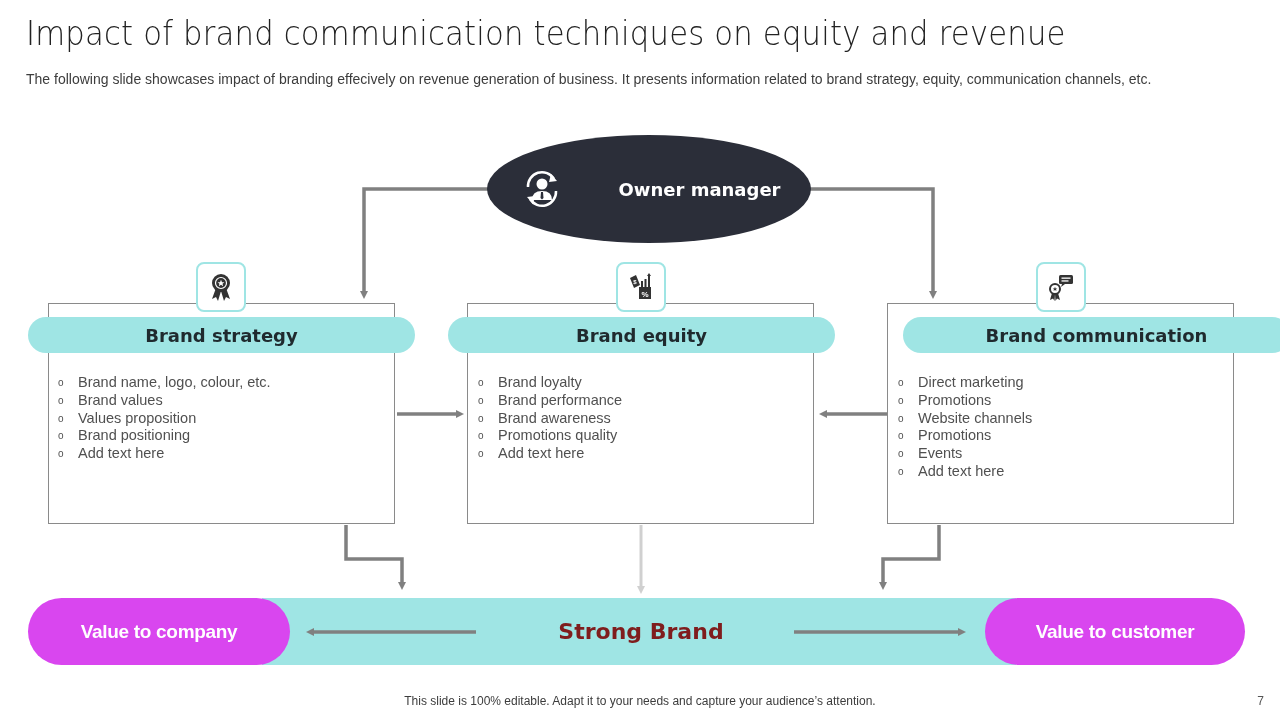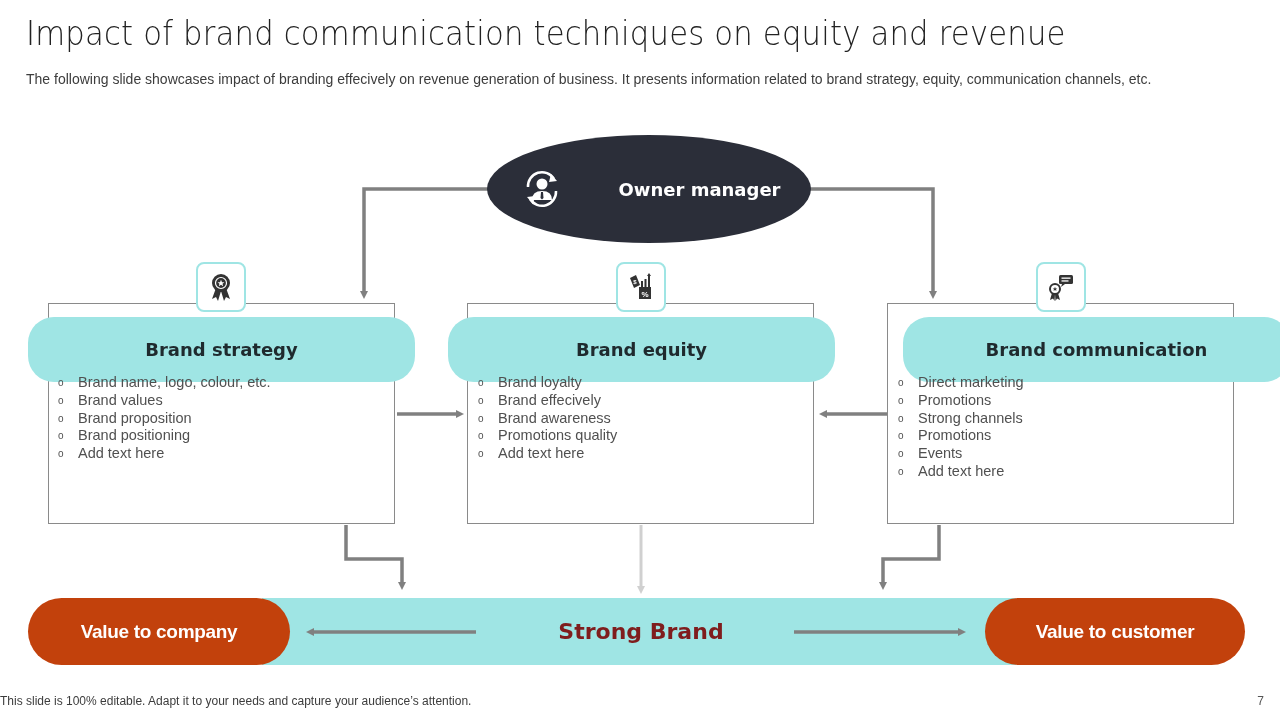--- a/index.html
+++ b/index.html
@@ -29,21 +29,21 @@
       color: #fff;
     }
     .owner .label { font-family: "DejaVu Sans", sans-serif; font-weight: bold; font-size: 18px; margin-left: 41px; }
     .owner-icon { width: 48px; height: 48px; display: block; }
 
     .card {
       position: absolute; top: 303px; width: 347px; height: 221px;
       border: 1.2px solid #8a8a8a; background: #fff; box-sizing: border-box;
     }
     .card-header {
-      position: absolute; top: 317px; width: 387px; height: 65px;
+      position: absolute; top: 317px; width: 387px; height: 36px;
       background: #9fe5e4; border-radius: 26px;
       display: flex; align-items: center; justify-content: center;
       font-family: "DejaVu Sans", sans-serif; font-weight: bold;
       font-size: 18px; color: #1f2a2e;
     }
     .card-icon {
       position: absolute; top: 262px; width: 50px; height: 50px;
       box-sizing: border-box;
       border: 2.5px solid #9fe5e4; border-radius: 8px; background: #fff;
       display: flex; align-items: center; justify-content: center;
@@ -60,27 +60,27 @@
       position: absolute; left: 262px; top: 598px; width: 754px; height: 67px;
       background: #9fe5e4;
     }
     .strong-label {
       position: absolute; left: 541px; top: 598px; width: 200px; height: 67px;
       display: flex; align-items: center; justify-content: center;
       font-family: "DejaVu Sans", sans-serif; font-weight: bold; font-size: 22px; color: #7f1d1d;
     }
     .pill {
       position: absolute; top: 598px; height: 67px;
-      background: #c2410c; border-radius: 34px; color: #fff;
+      background: #d946ef; border-radius: 34px; color: #fff;
       display: flex; align-items: center; justify-content: center;
       font-family: "Liberation Sans", sans-serif; font-weight: bold; font-size: 19px;
       letter-spacing: -0.3px;
     }
     .footer {
-      position: absolute; left: 0; width: 1280px; top: 694px; text-align: left;
+      position: absolute; left: 0; width: 1280px; top: 694px; text-align: center;
       font-size: 12px; color: #3c3c3c;
     }
     .page-num {
       position: absolute; right: 16px; top: 694px; font-size: 12px; color: #555;
     }
   </style>
 </head>
 <body>
 
 <div class="title">Impact of brand communication  techniques on equity and revenue</div>
@@ -139,21 +139,21 @@
   <li>
       <span class="bul">o</span>
       <span>Brand name, logo, colour, etc.</span>
     </li>
   <li>
       <span class="bul">o</span>
       <span>Brand values</span>
     </li>
   <li>
       <span class="bul">o</span>
-      <span>Brand proposition</span>
+      <span>Values proposition</span>
     </li>
   <li>
       <span class="bul">o</span>
       <span>Brand positioning</span>
     </li>
   <li>
       <span class="bul">o</span>
       <span>Add text here</span>
     </li>
 </ul>
@@ -172,21 +172,21 @@
     <path d="M21 4 L23 1 L25 4 Z" fill="#333"></path>
   </svg>
 </div>
 <ul class="bullets" style="left:470px;">
   <li>
       <span class="bul">o</span>
       <span>Brand loyalty</span>
     </li>
   <li>
       <span class="bul">o</span>
-      <span>Brand effecively</span>
+      <span>Brand performance</span>
     </li>
   <li>
       <span class="bul">o</span>
       <span>Brand awareness</span>
     </li>
   <li>
       <span class="bul">o</span>
       <span>Promotions quality</span>
     </li>
   <li>
@@ -213,21 +213,21 @@
   <li>
       <span class="bul">o</span>
       <span>Direct marketing</span>
     </li>
   <li>
       <span class="bul">o</span>
       <span>Promotions</span>
     </li>
   <li>
       <span class="bul">o</span>
-      <span>Strong channels</span>
+      <span>Website channels</span>
     </li>
   <li>
       <span class="bul">o</span>
       <span>Promotions</span>
     </li>
   <li>
       <span class="bul">o</span>
       <span>Events</span>
     </li>
   <li>

